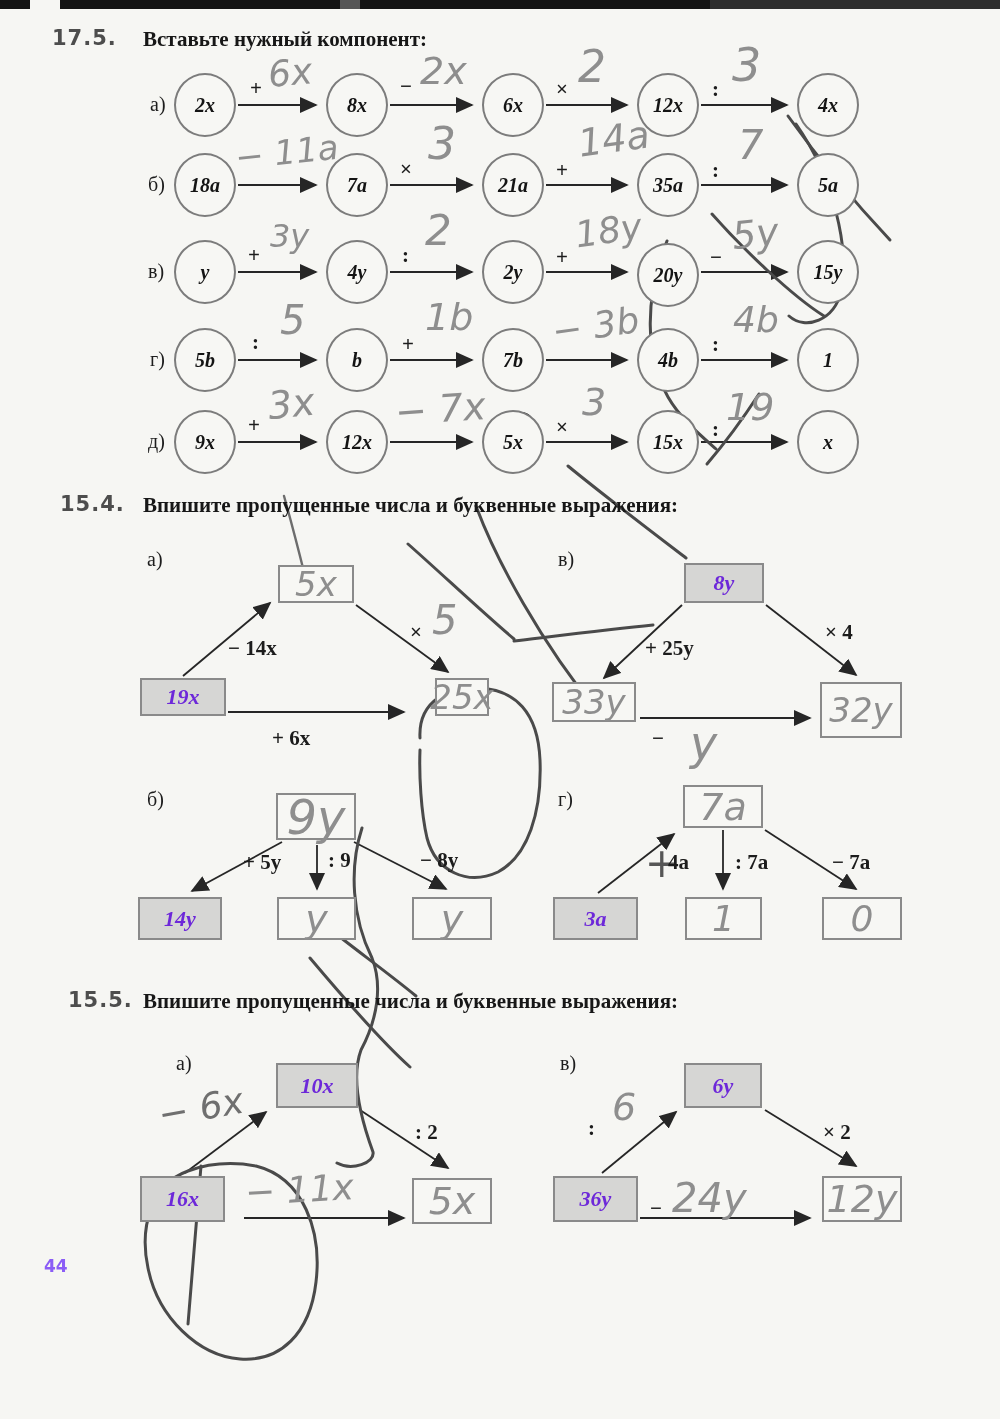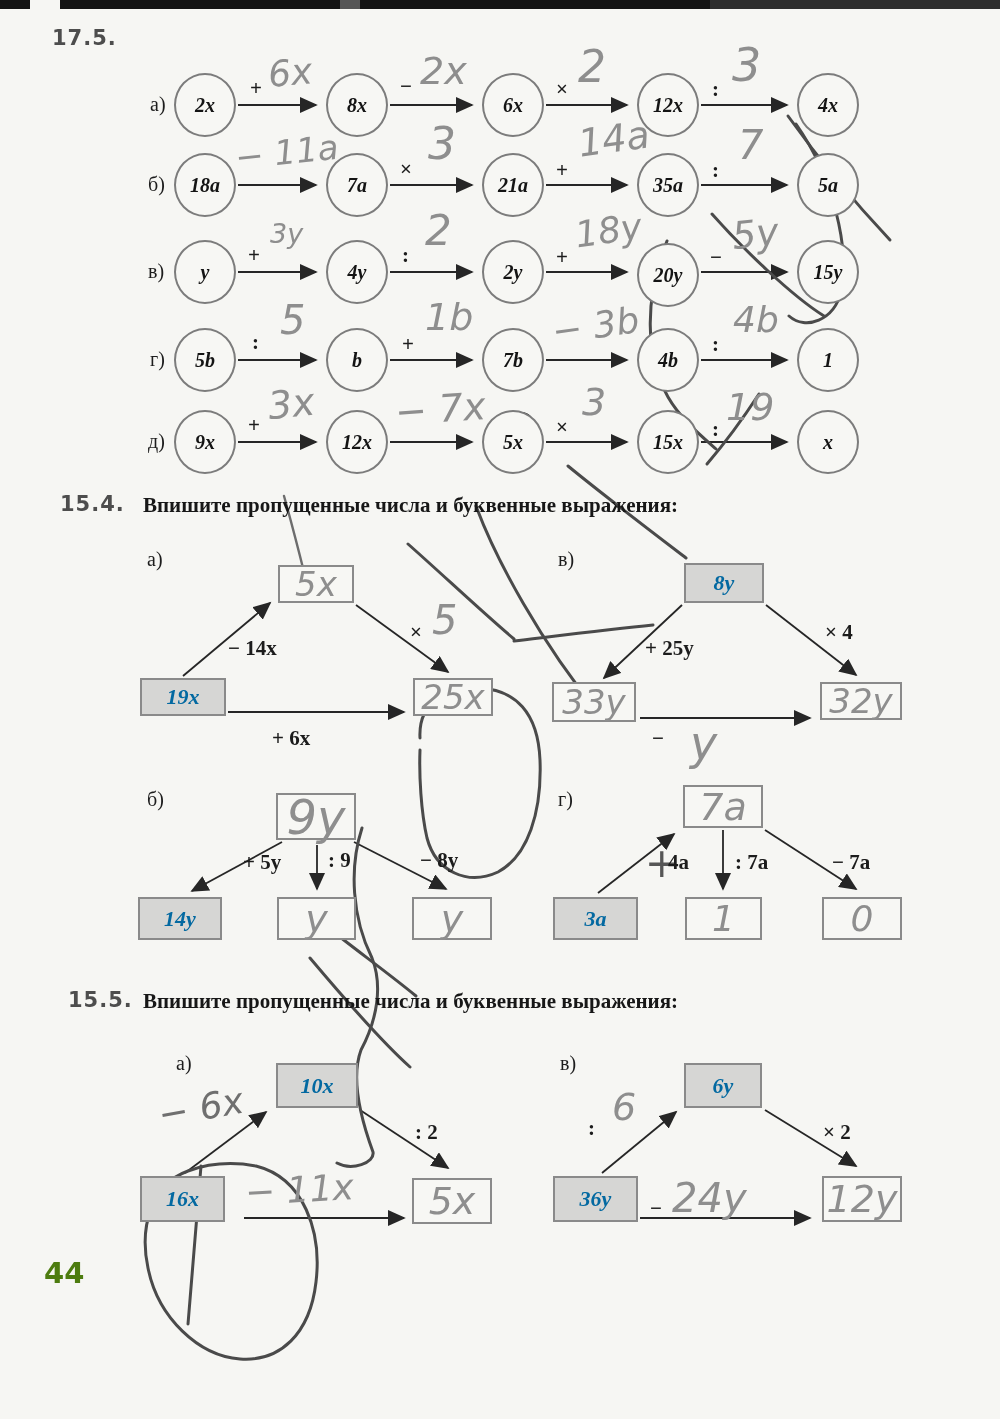--- a/index.html
+++ b/index.html
@@ -12,24 +12,24 @@
   .sectitle{font-weight:bold;font-size:21px;color:#171717;}
   .rowlabel{font-size:20px;color:#1d1d1d;}
   .circle{position:absolute;width:62px;height:64px;border:2px solid #7c7c7c;border-radius:50%;
     background:#f7f7f4;display:flex;align-items:center;justify-content:center;box-sizing:border-box;}
   .circle span{font-style:italic;font-size:20px;font-weight:bold;color:#141414;}
   .op{font-weight:bold;font-size:21px;color:#1c1c1c;}
   .hw{font-family:"DejaVu Sans",sans-serif;font-style:italic;color:#8e8e8e;line-height:1;}
   .bx{position:absolute;border:2px solid #8a8a8a;background:#f7f7f4;display:flex;
     align-items:center;justify-content:center;box-sizing:border-box;}
   .bx.shaded{background:#d6d6d4;}
-  .bx .pr{font-weight:bold;font-style:italic;font-size:22px;color:#0369a1;}
+  .bx .pr{font-weight:bold;font-style:italic;font-size:22px;color:#6d28d9;}
   .bx .hw{font-size:32px;}
   .edge{font-weight:bold;font-size:21px;color:#1c1c1c;}
-  .pagenum{font-family:"DejaVu Sans",sans-serif;font-weight:bold;font-size:29px;color:#4d7c0f;}
+  .pagenum{font-family:"DejaVu Sans",sans-serif;font-weight:bold;font-size:17px;color:#8b5cf6;}
   svg.overlay{position:absolute;left:0;top:0;}
 </style>
 </head>
 <body>
 
 <div class="page">
   <div class="scan-top"></div>
 
   <svg class="overlay" width="1000" height="1419" viewBox="0 0 1000 1419">
     <defs>
@@ -100,20 +100,21 @@
       <path d="M322,923 C356,950 392,976 416,996"></path>
       <path d="M310,958 C342,996 382,1042 410,1067"></path>
       <path d="M256,1166 C304,1178 322,1232 316,1282 C310,1334 280,1362 240,1359 C199,1356 158,1318 148,1268 C139,1226 152,1184 188,1171 C210,1163 234,1162 256,1166"></path>
       <path d="M201,1166 C197,1212 193,1262 188,1324"></path>
       <path d="M284,496 C291,521 298,548 304,572" stroke="#6d6d6d" stroke-width="2.4"></path>
       <path d="M517,414 C531,412 538,426 536,441 C534,454 520,459 510,452 C501,445 500,428 508,419 C511,415 514,414 517,414" stroke="#1f1f1f" stroke-width="4"></path>
     </g>
   </svg>
 
   <span class="abs secnum" style="left:52px;top:26px">17.5.</span>
+  <span class="abs sectitle" style="left:143px;top:27px">Вставьте нужный компонент:</span>
 
   <span class="abs rowlabel" style="left:150px;top:93px">а)</span>
   <div class="circle" style="left:174px;top:73px">
       <span>2x</span>
     </div>
   <div class="circle" style="left:326px;top:73px">
       <span>8x</span>
     </div>
   <div class="circle" style="left:482px;top:73px">
       <span>6x</span>
@@ -167,21 +168,21 @@
   <div class="circle" style="left:482px;top:240px">
       <span>2y</span>
     </div>
   <div class="circle" style="left:637px;top:243px">
       <span>20y</span>
     </div>
   <div class="circle" style="left:797px;top:240px">
       <span>15y</span>
     </div>
   <span class="abs op" style="left:248px;top:243px">+</span>
-  <span class="abs hw" style="left:270px;top:220px;font-size:27px">3y</span>
+  <span class="abs hw" style="left:270px;top:220px;font-size:32px">3y</span>
   <span class="abs op" style="left:402px;top:243px">:</span>
   <span class="abs hw" style="left:425px;top:210px;font-size:42px">2</span>
   <span class="abs op" style="left:556px;top:245px">+</span>
   <span class="abs hw" style="left:575px;top:213px;font-size:36px;transform:rotate(-8deg)">18y</span>
   <span class="abs op" style="left:710px;top:245px">−</span>
   <span class="abs hw" style="left:732px;top:215px;font-size:38px;transform:rotate(-6deg)">5y</span>
 
   <span class="abs rowlabel" style="left:150px;top:348px">г)</span>
   <div class="circle" style="left:174px;top:328px">
       <span>5b</span>
@@ -233,36 +234,36 @@
   <span class="abs secnum" style="left:60px;top:492px">15.4.</span>
   <span class="abs sectitle" style="left:143px;top:493px">Впишите пропущенные числа и буквенные выражения:</span>
 
   <span class="abs rowlabel" style="left:147px;top:548px">а)</span>
   <div class="bx" style="left:278px;top:565px;width:76px;height:38px">
       <span class="hw" style="font-size:34px">5x</span>
     </div>
   <div class="bx shaded" style="left:140px;top:678px;width:86px;height:38px">
       <span class="pr">19x</span>
     </div>
-  <div class="bx" style="left:413px;top:678px;width:80px;height:38px">
+  <div class="bx" style="left:435px;top:678px;width:54px;height:38px">
       <span class="hw" style="font-size:34px">25x</span>
     </div>
   <span class="abs edge" style="left:228px;top:636px">− 14x</span>
   <span class="abs edge" style="left:410px;top:620px">×</span>
   <span class="abs hw" style="left:432px;top:600px;font-size:40px">5</span>
   <span class="abs edge" style="left:272px;top:726px">+ 6x</span>
 
   <span class="abs rowlabel" style="left:558px;top:548px">в)</span>
   <div class="bx shaded" style="left:684px;top:563px;width:80px;height:40px">
       <span class="pr">8y</span>
     </div>
   <div class="bx" style="left:552px;top:682px;width:84px;height:40px">
       <span class="hw" style="font-size:34px">33y</span>
     </div>
-  <div class="bx" style="left:820px;top:682px;width:82px;height:38px">
+  <div class="bx" style="left:820px;top:682px;width:82px;height:56px">
       <span class="hw" style="font-size:34px">32y</span>
     </div>
   <span class="abs edge" style="left:645px;top:636px">+ 25y</span>
   <span class="abs edge" style="left:825px;top:620px">× 4</span>
   <span class="abs edge" style="left:652px;top:726px">−</span>
   <span class="abs hw" style="left:690px;top:720px;font-size:46px">y</span>
 
   <span class="abs rowlabel" style="left:147px;top:788px">б)</span>
   <div class="bx" style="left:276px;top:793px;width:80px;height:47px">
       <span class="hw" style="font-size:48px">9y</span>

